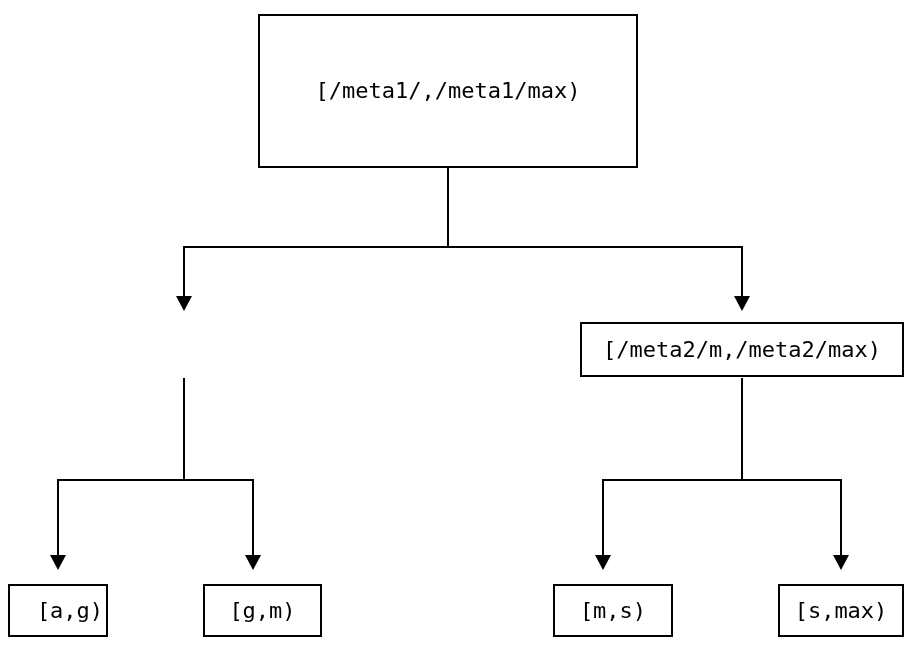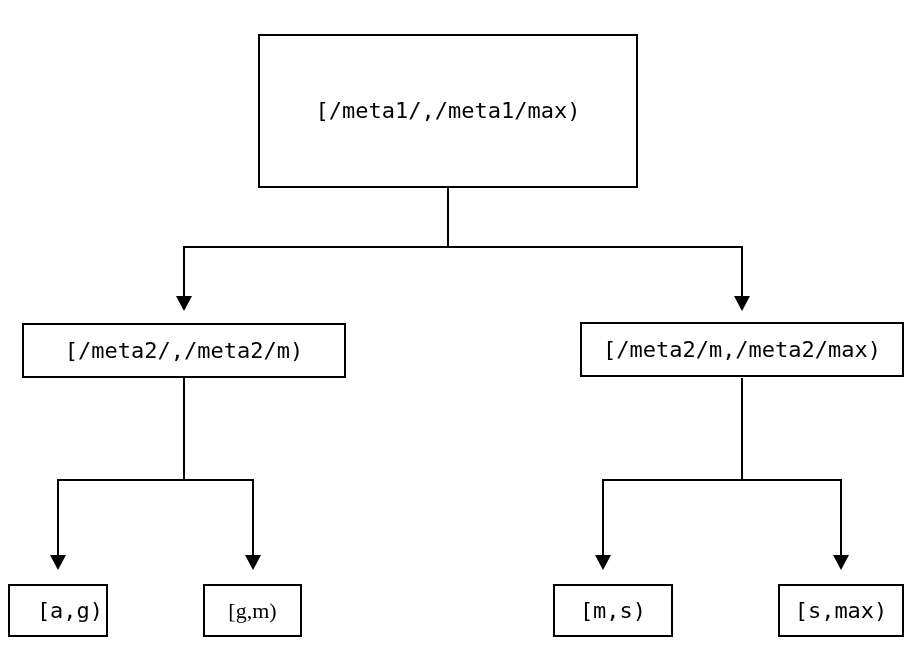--- a/index.html
+++ b/index.html
@@ -29,25 +29,25 @@
     border: 2px solid #000000;
     background: #ffffff;
     color: #000000;
     display: flex;
     align-items: center;
     justify-content: center;
     font-size: 22px;
     line-height: 1;
     white-space: nowrap;
   }
-  #node-root      { left: 258px; top: 14px;  width: 380px; height: 154px; margin-top: 20px; }
+  #node-root      { left: 258px; top: 14px;  width: 380px; height: 154px; }
   #node-mid-left  { left: 22px;  top: 323px; width: 324px; height: 55px; }
   #node-mid-right { left: 580px; top: 322px; width: 324px; height: 55px; }
   #node-leaf-ag   { left: 8px;   top: 584px; width: 100px; height: 53px; padding-left: 24px; }
-  #node-leaf-gm   { left: 203px; top: 584px; width: 99px; height: 53px; font-family: Liberation Serif, serif; }
+  #node-leaf-gm   { left: 203px; top: 584px; width: 119px; height: 53px; }
   #node-leaf-ms   { left: 553px; top: 584px; width: 120px; height: 53px; }
   #node-leaf-smax { left: 778px; top: 584px; width: 126px; height: 53px; text-align: center; }
   .edge-line {
     fill: none;
     stroke: #000000;
     stroke-width: 2px;
   }
   .arrowhead {
     fill: #000000;
     stroke: none;
@@ -71,21 +71,20 @@
     <polygon class="arrowhead" points="245,555 261,555 253,570"></polygon>
 
     <path class="edge-line" d="M742,378 L742,480"></path>
     <path class="edge-line" d="M603,556 L603,480 L841,480 L841,556"></path>
     <polygon class="arrowhead" points="595,555 611,555 603,570"></polygon>
     <polygon class="arrowhead" points="833,555 849,555 841,570"></polygon>
   </svg>
 
   <div class="node" id="node-root">[/meta1/,/meta1/max)</div>
 
-  <div class="node" id="node-mid-left">[/meta2/,/meta2/m)</div>
 
   <div class="node" id="node-mid-right">[/meta2/m,/meta2/max)</div>
 
   <div class="node" id="node-leaf-ag">[a,g)</div>
 
   <div class="node" id="node-leaf-gm">[g,m)</div>
 
   <div class="node" id="node-leaf-ms">[m,s)</div>
 
   <div class="node" id="node-leaf-smax">[s,max)</div>

